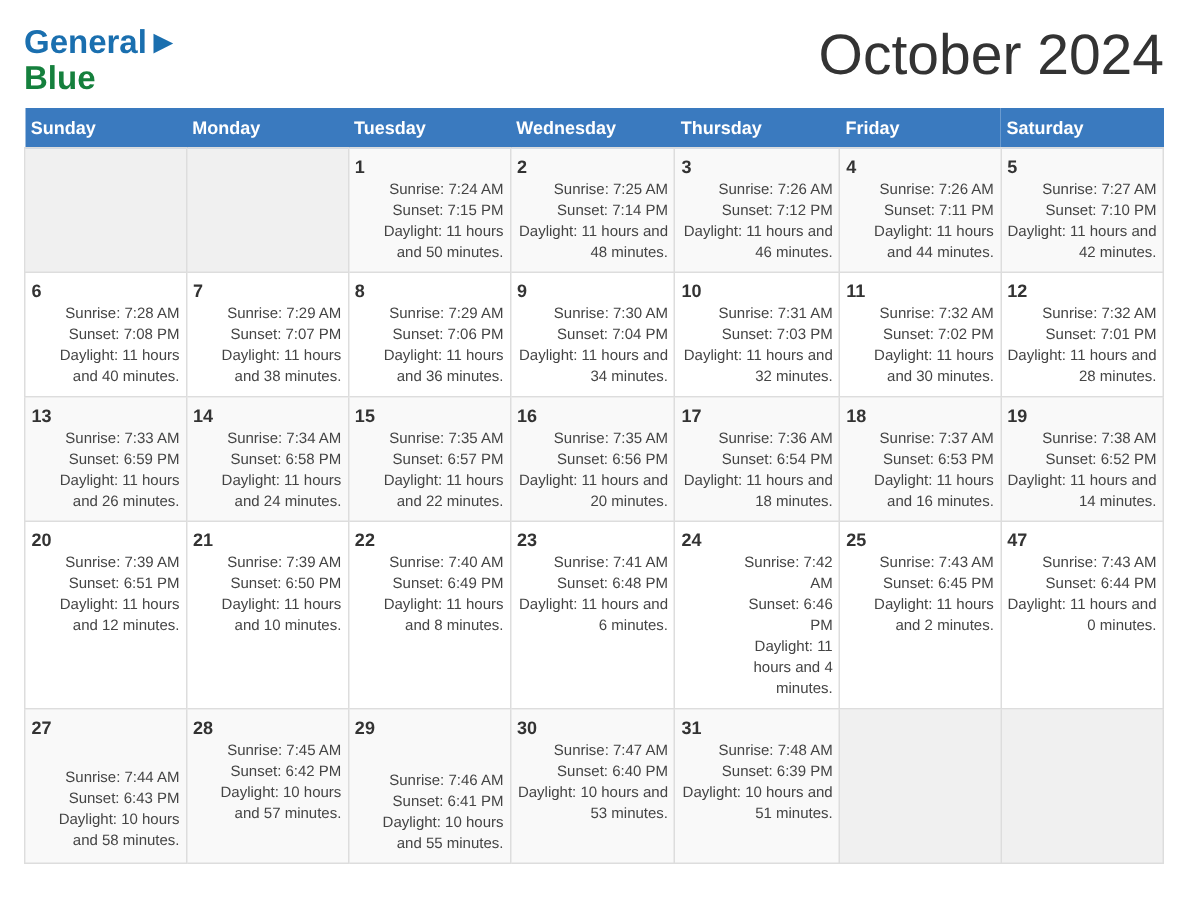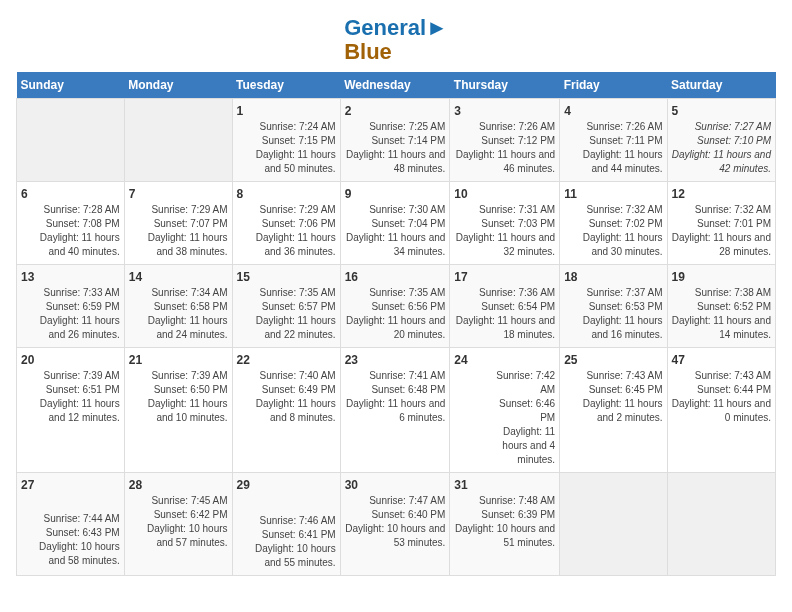--- a/index.html
+++ b/index.html
@@ -5,21 +5,21 @@
     * { box-sizing: border-box; margin: 0; padding: 0; }
     body {
       font-family: Arial, sans-serif;
       background: #fff;
       width: 792px;
       min-height: 612px;
       padding: 16px;
     }
     .header {
       display: flex;
-      justify-content: center;
+      justify-content: space-between;
       align-items: flex-start;
       margin-bottom: 8px;
     }
     .logo {
       display: flex;
       flex-direction: column;
       align-items: flex-start;
     }
     .logo-text {
       font-size: 22px;
@@ -93,24 +93,25 @@
 <body>
 
 <div class="header">
   <div class="logo">
     <div class="logo-row">
       <span class="logo-text">
         <span class="blue">General</span><span style="color:#1a6faf;font-size:22px;">►</span>
       </span>
     </div>
     <div>
-      <span class="logo-text" style="color:#a16207;">Blue</span>
+      <span class="logo-text" style="color:#15803d;">Blue</span>
     </div>
   </div>
   <div class="title-block">
+    <div class="month-title">October 2024</div>
   </div>
 </div>
 
 <table>
   <thead>
     <tr id="days-header">
     <th>Sunday</th>
         <th>Monday</th>
         <th>Tuesday</th>
         <th>Wednesday</th>
@@ -142,21 +143,21 @@
 Daylight: 11 hours and 46 minutes.</div>
         </td>
         <td>
           <span class="day-num">4</span>
           <div class="day-info" style="white-space: pre-line;">Sunrise: 7:26 AM
 Sunset: 7:11 PM
 Daylight: 11 hours and 44 minutes.</div>
         </td>
         <td>
           <span class="day-num">5</span>
-          <div class="day-info" style="white-space: pre-line; font-style: italic;">Sunrise: 7:27 AM
+          <div class="day-info" style="white-space: pre-line;">Sunrise: 7:27 AM
 Sunset: 7:10 PM
 Daylight: 11 hours and 42 minutes.</div>
         </td>
       </tr>
       <tr>
         <td>
           <span class="day-num">6</span>
           <div class="day-info" style="white-space: pre-line;">Sunrise: 7:28 AM
 Sunset: 7:08 PM
 Daylight: 11 hours and 40 minutes.</div>

